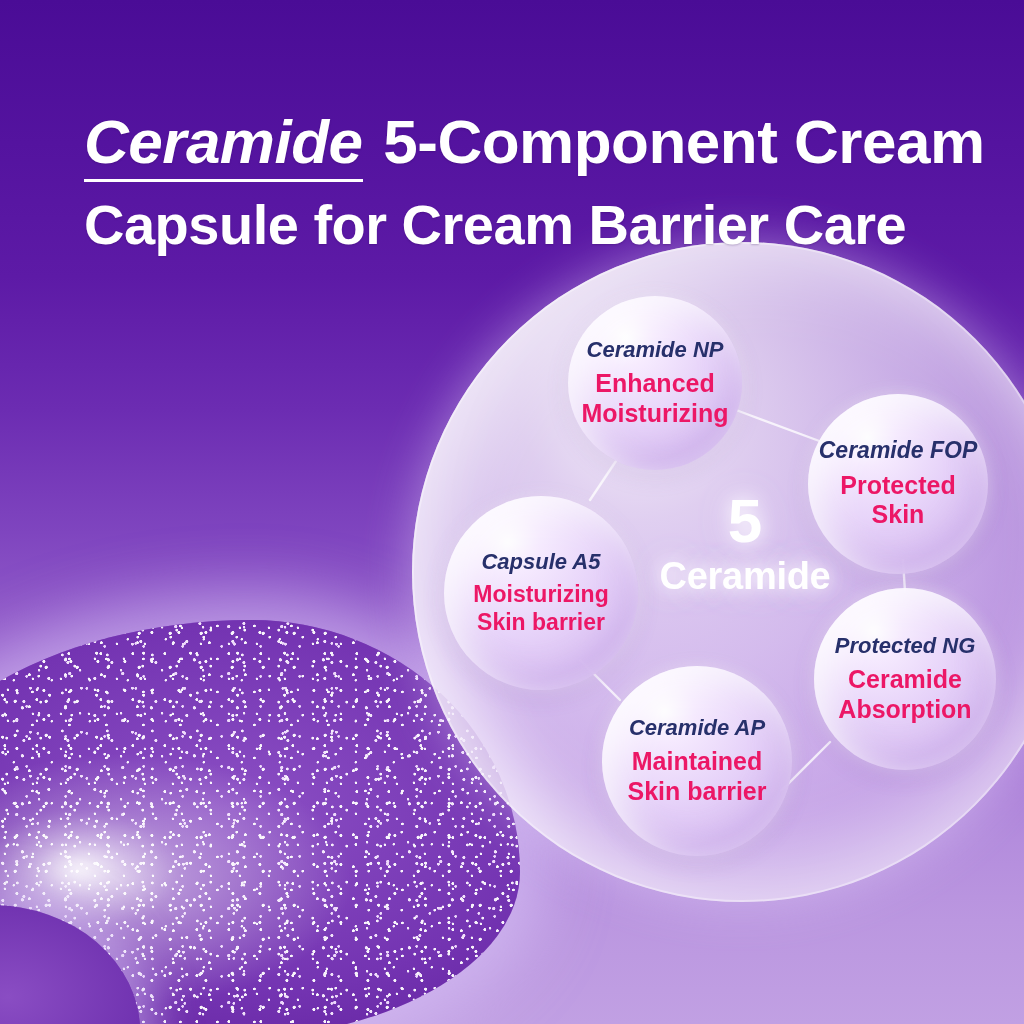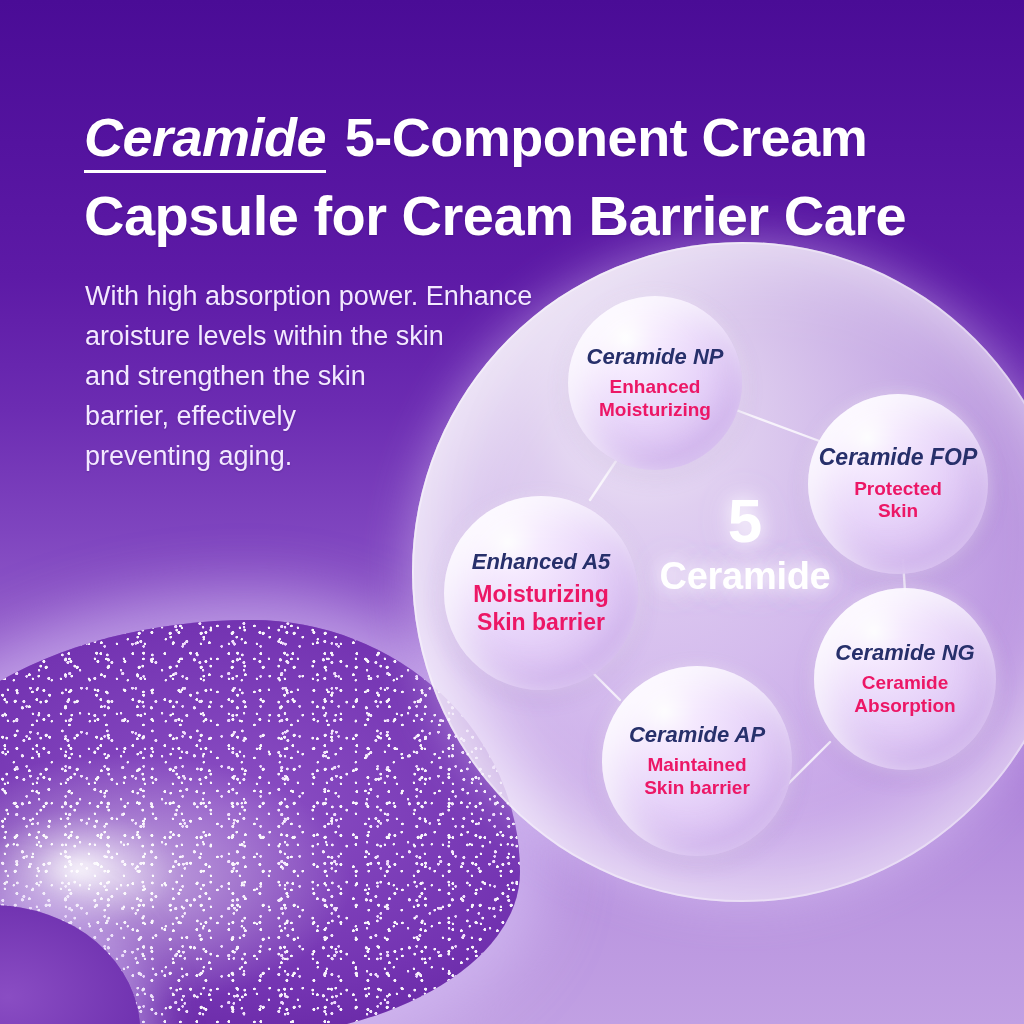--- a/index.html
+++ b/index.html
@@ -81,21 +81,21 @@
     box-shadow:0 0 40px 18px rgba(215,195,245,.5);
   }
 
   
   .headline{
     position:absolute;left:84px;top:88px;width:900px;
     color:#ffffff;font-weight:700;line-height:1.05;
     letter-spacing:-.5px;
     text-shadow:0 1px 2px rgba(40,0,80,.25);
   }
-  .hl-line{display:block;font-size:54px;white-space:nowrap;}
+  .hl-line{display:block;font-size:62px;white-space:nowrap;}
   .hl-em{
     font-style:italic;font-weight:700;
     border-bottom:3px solid #ffffff;
     padding-bottom:4px;margin-right:4px;display:inline-block;
   }
   .hl-line2{display:block;font-size:56px;margin-top:14px;white-space:nowrap;}
 
   
   .subcopy{
     position:absolute;left:85px;top:250px;width:480px;
@@ -144,21 +144,21 @@
       inset 16px 16px 36px rgba(255,255,255,.85),
       inset -10px -14px 30px rgba(190,160,226,.45),
       0 6px 22px rgba(120,70,175,.18),
       0 0 18px rgba(255,255,255,.5);
   }
   .b-name{
     font-style:italic;font-weight:600;color:#27306b;
     font-size:22px;line-height:1.1;margin-bottom:7px;white-space:nowrap;
   }
   .b-benefit{
-    font-weight:700;color:#ec1766;font-size:19px;line-height:1.18;
+    font-weight:700;color:#ec1766;font-size:25px;line-height:1.18;
   }
   .b-benefit span{display:block;white-space:nowrap;}
 
   #bubble-np  {left:568px;top:296px;width:174px;height:174px;}
   #bubble-fop {left:808px;top:394px;width:180px;height:180px;}
   #bubble-ng  {left:814px;top:588px;width:182px;height:182px;}
   #bubble-ap  {left:602px;top:666px;width:190px;height:190px;align-items:center;}
   #bubble-a5  {left:444px;top:496px;width:194px;height:194px;}
 
   #bubble-np .b-name, #bubble-np .b-benefit{position:relative;left:0;}
@@ -188,27 +188,20 @@
       <line x1="620" y1="700" x2="580" y2="660"></line>
       <line x1="590" y1="500" x2="620" y2="455"></line>
     </g>
   </svg>
 
   <h1 class="headline">
     <span class="hl-line"><em class="hl-em">Ceramide</em><span> 5-Component Cream</span></span>
     <span class="hl-line2">Capsule for Cream Barrier Care</span>
   </h1>
 
-  <p class="subcopy">
-    <span>With high absorption power. Enhance</span>
-    <span>aroisture levels within the skin</span>
-    <span>and strengthen the skin</span>
-    <span>barrier, effectively</span>
-    <span>preventing aging.</span>
-  </p>
 
   <div class="center-label">
     <span class="center-num">5</span>
     <span class="center-word">Ceramide</span>
   </div>
 
   <div class="bubble" id="bubble-np">
     <div class="b-name">Ceramide NP</div>
     <div class="b-benefit">
       <span>Enhanced</span>
@@ -218,36 +211,36 @@
 
   <div class="bubble" id="bubble-fop">
     <div class="b-name">Ceramide FOP</div>
     <div class="b-benefit">
       <span>Protected</span>
       <span>Skin</span>
     </div>
   </div>
 
   <div class="bubble" id="bubble-ng">
-    <div class="b-name">Ceramide NG</div>
+    <div class="b-name">Protected NG</div>
     <div class="b-benefit">
       <span>Ceramide</span>
       <span>Absorption</span>
     </div>
   </div>
 
   <div class="bubble" id="bubble-ap">
     <div class="b-name">Ceramide AP</div>
     <div class="b-benefit">
       <span>Maintained</span>
       <span>Skin barrier</span>
     </div>
   </div>
 
   <div class="bubble" id="bubble-a5">
-    <div class="b-name">Enhanced A5</div>
+    <div class="b-name">Capsule A5</div>
     <div class="b-benefit">
       <span>Moisturizing</span>
       <span>Skin barrier</span>
     </div>
   </div>
 
 </div>
 
 </body></html>

